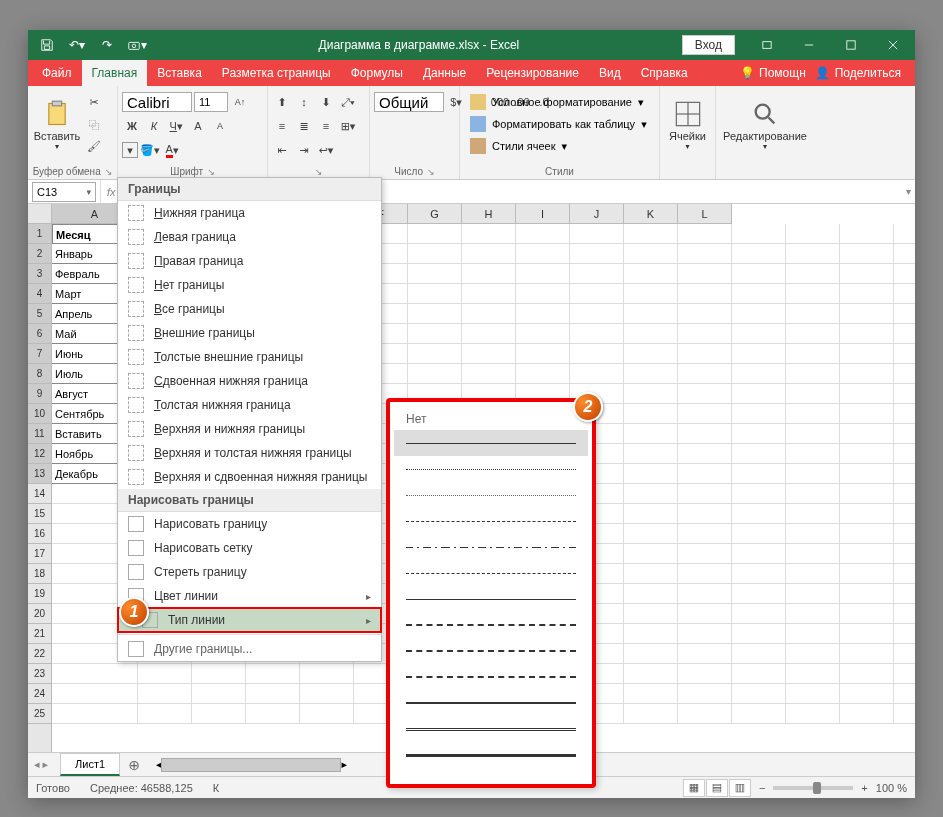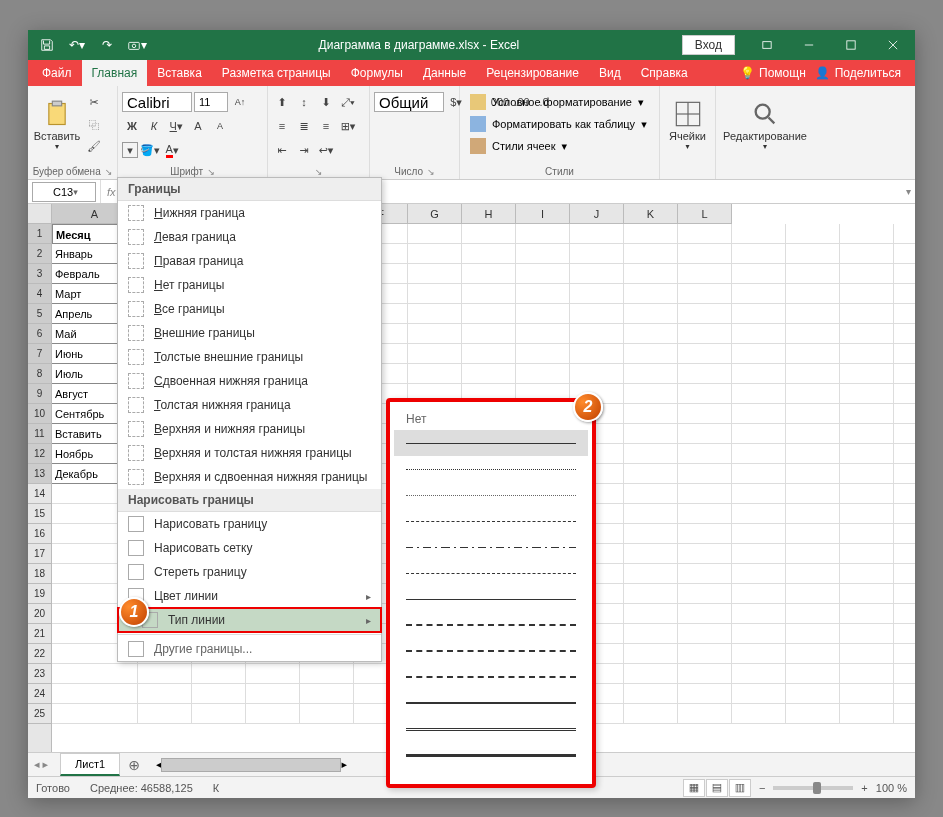--- a/index.html
+++ b/index.html
@@ -36,21 +36,21 @@
 .mini-col { display: flex; flex-direction: column; gap: 2px; }
 .mini { width: 20px; height: 20px; display: flex; align-items: center; justify-content: center; font-size: 11px; color: #444; cursor: pointer; }
 .font-sel { width: 70px; height: 20px; border: 1px solid #aaa; font-size: 15px; padding: 0 4px; background: #fff; }
 .size-sel { width: 34px; height: 20px; border: 1px solid #aaa; font-size: 11px; padding: 0 4px; background: #fff; }
 .row { display: flex; gap: 2px; align-items: center; }
 .styles-btn { display: flex; align-items: center; gap: 6px; font-size: 11px; padding: 2px 6px; cursor: pointer; }
 .styles-btn svg { width: 16px; height: 16px; }
 
 
 .formula-bar { height: 24px; background: #fff; border-bottom: 1px solid #ccc; display: flex; align-items: center; }
-.name-box { width: 64px; height: 20px; border: 1px solid #aaa; margin: 0 4px; font-size: 11px; padding: 0 20px; display: flex; align-items: center; justify-content: space-between; }
+.name-box { width: 64px; height: 20px; border: 1px solid #aaa; margin: 0 4px; font-size: 11px; padding: 0 4px; display: flex; align-items: center; justify-content: space-between; }
 .name-box::after { content: '▾'; font-size: 9px; color: #666; }
 .fx-area { flex: 1; border-left: 1px solid #ddd; height: 100%; display: flex; align-items: center; padding: 0 6px; font-size: 11px; gap: 8px; }
 .fx-area::before { content: 'fx'; font-style: italic; color: #888; }
 .expand { color: #888; font-size: 10px; padding: 0 4px; }
 
 
 .grid { flex: 1; display: flex; overflow: hidden; position: relative; }
 .corner { width: 24px; height: 20px; background: #e6e6e6; border-right: 1px solid #bbb; border-bottom: 1px solid #bbb; }
 .col-headers { display: flex; background: #e6e6e6; border-bottom: 1px solid #bbb; height: 20px; }
 .col-h { width: 54px; border-right: 1px solid #bbb; font-size: 11px; color: #333; text-align: center; line-height: 20px; }

